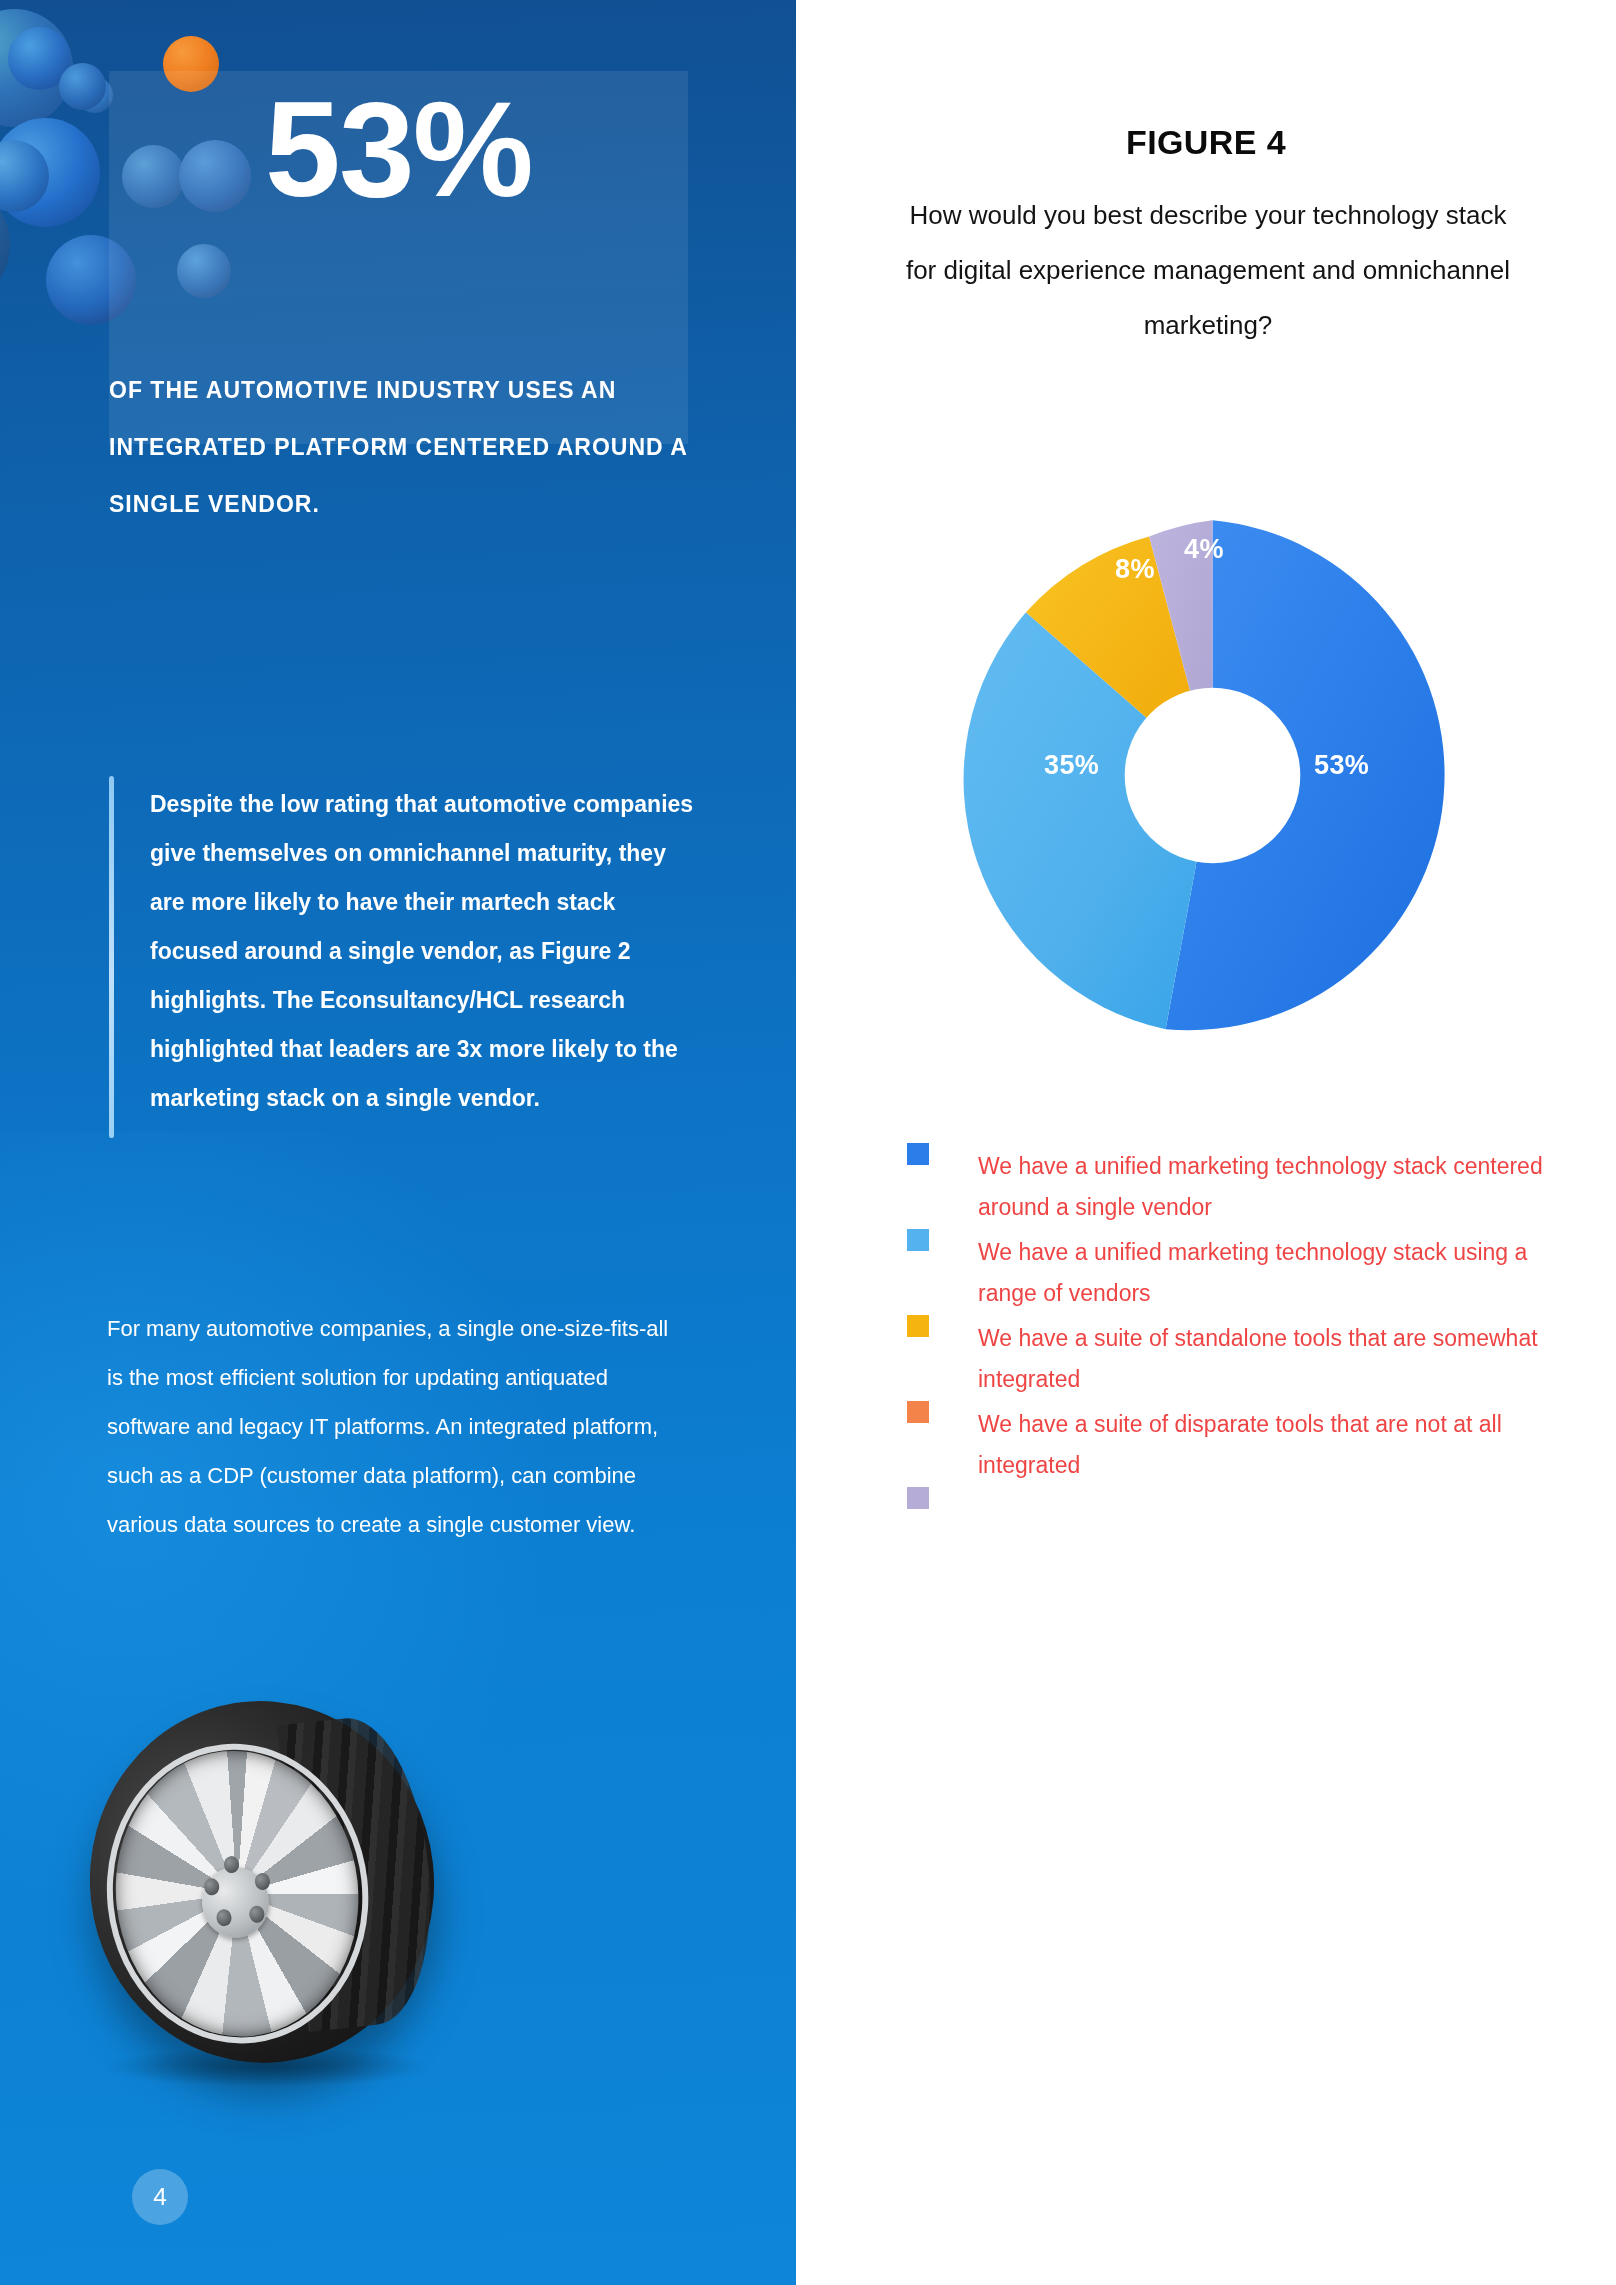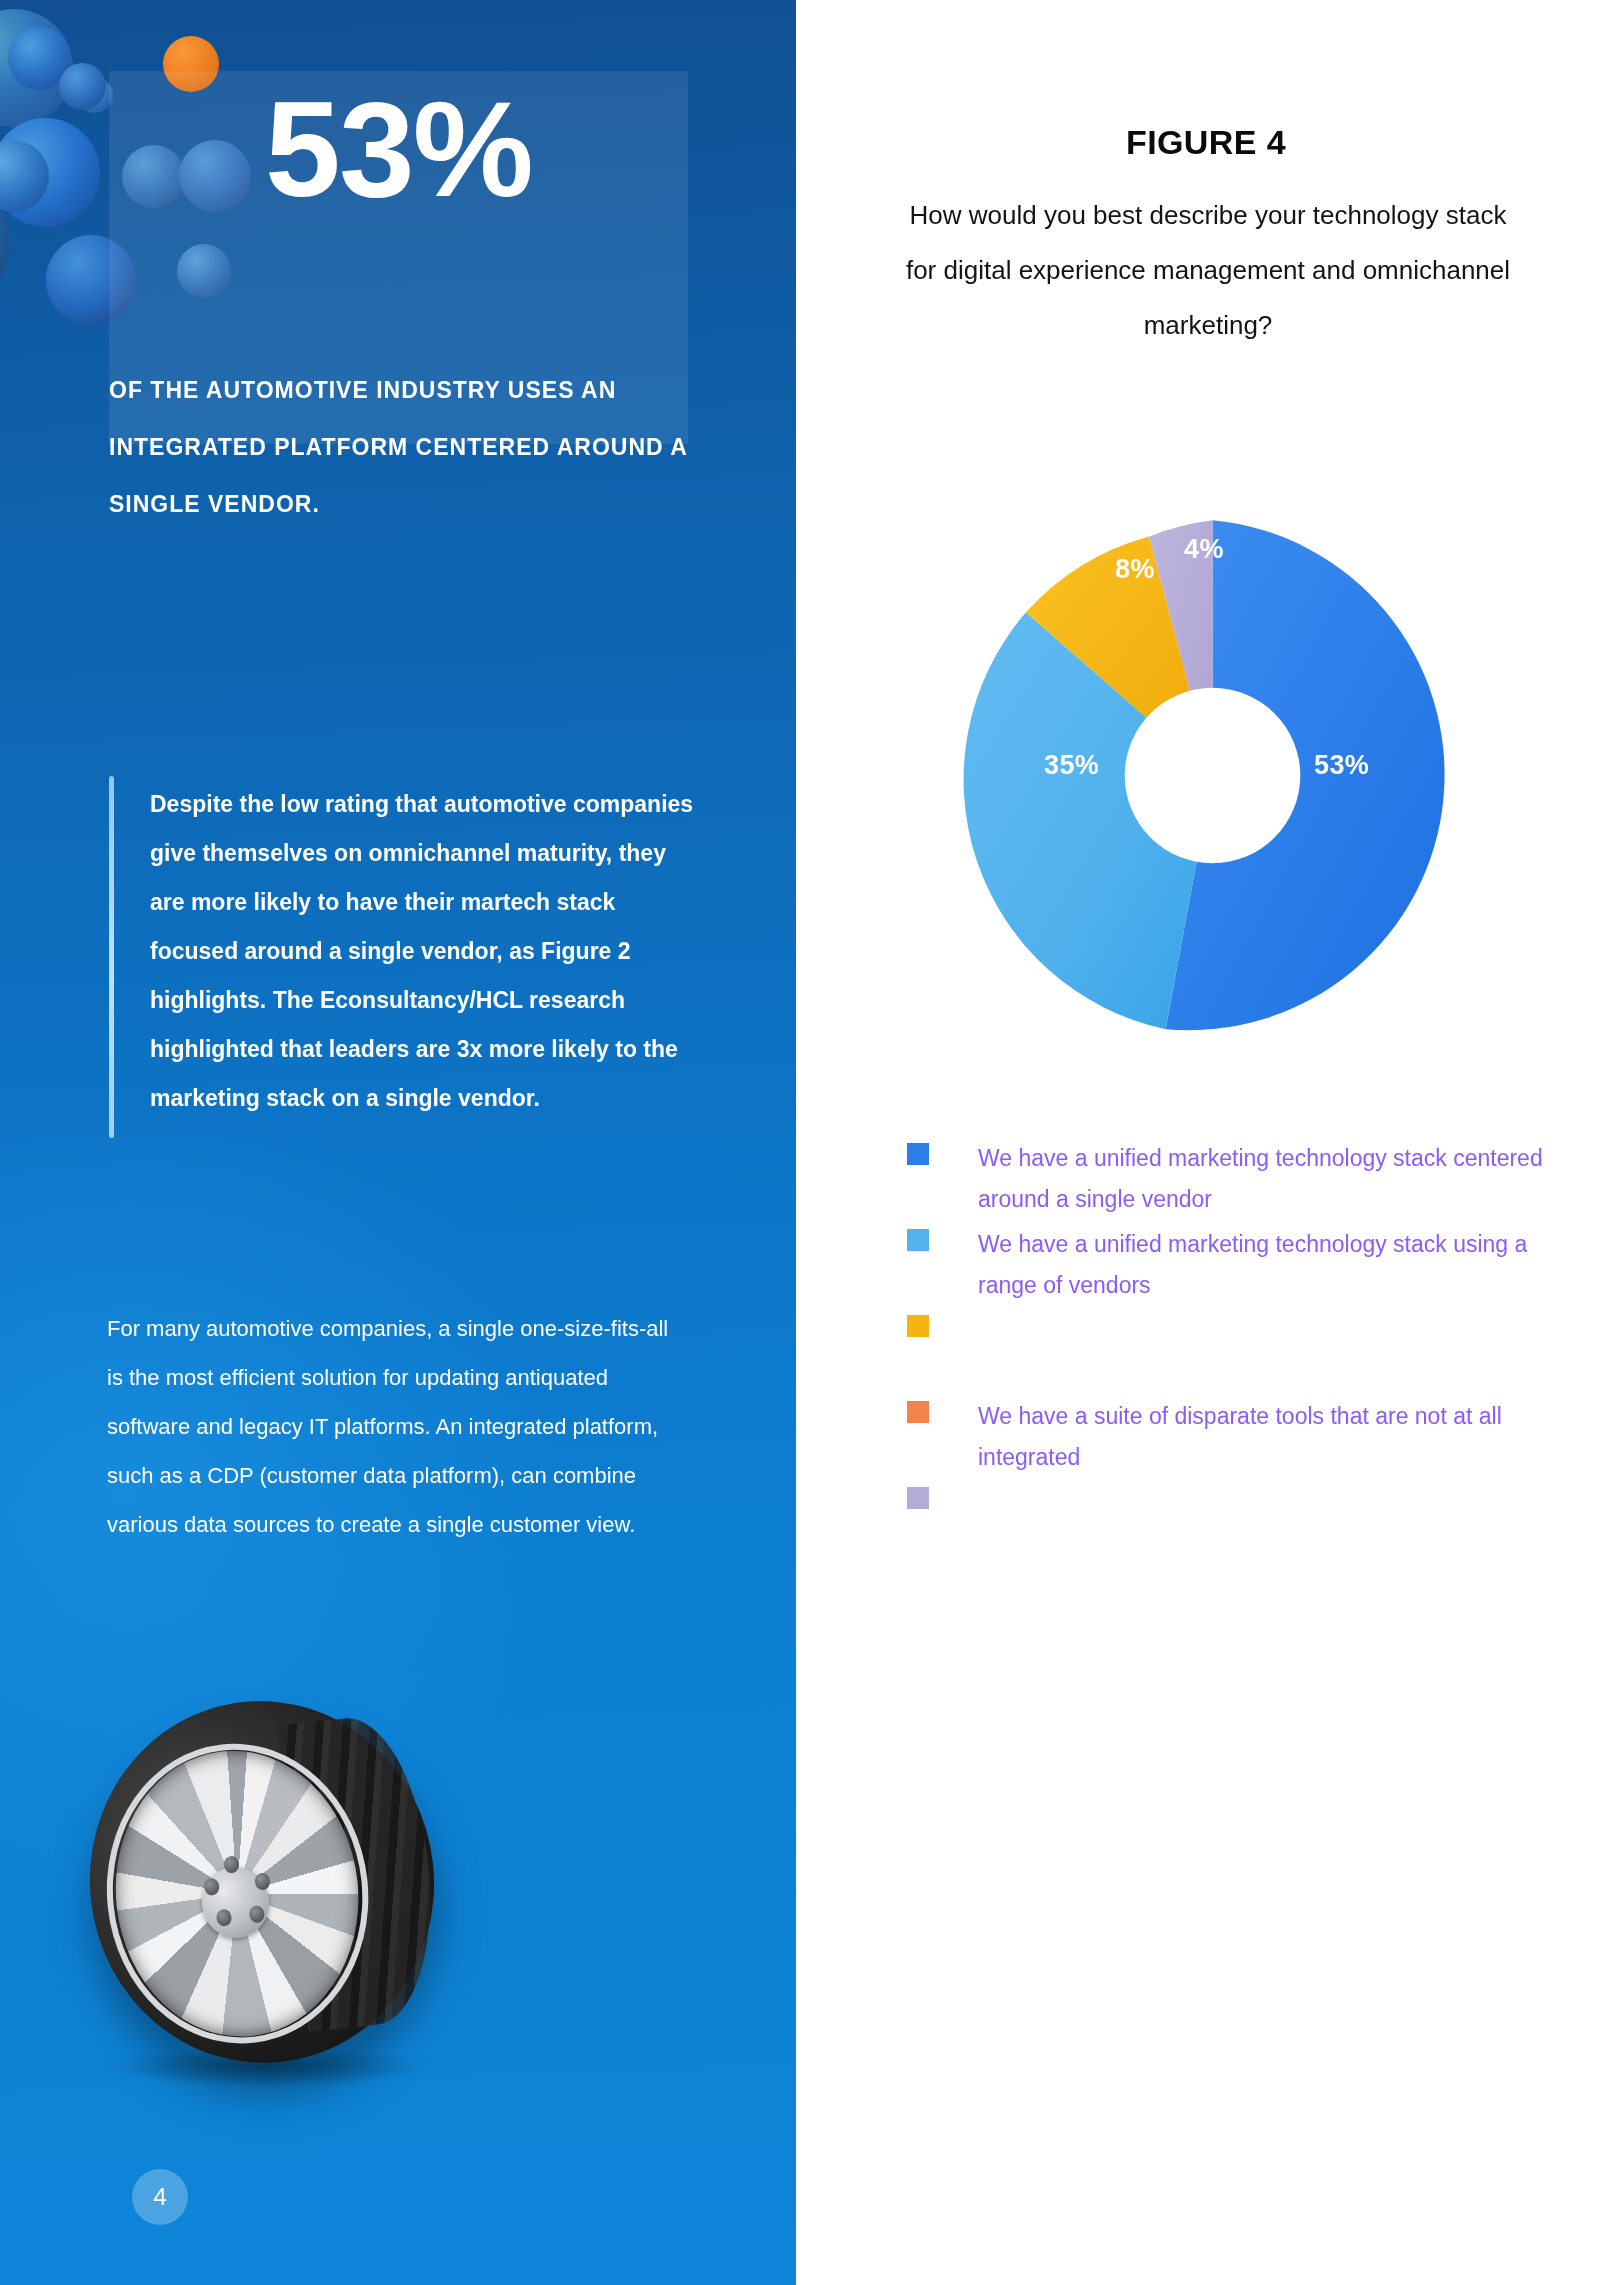--- a/index.html
+++ b/index.html
@@ -160,22 +160,22 @@
   .lbl-8  { left:174px; top:50px;  }
   .lbl-4  { left:243px; top:30px;  }
 
   
   .legend { position:absolute; left:111px; top:1138px; width:688px; }
   .legend-row { position:relative; min-height:86px; }
   .legend-swatch {
     position:absolute; left:0; top:5.4px; width:22px; height:22px;
   }
   .legend-text {
-    position:absolute; left:71px; top:0; width:597px;
-    font-size:23px; line-height:41px; color:#8b5cf6; font-weight:400;
+    position:absolute; left:71px; top:8px; width:597px;
+    font-size:23px; line-height:41px; color:#ef4444; font-weight:400;
   }
 </style>
 </head>
 <body>
 
 <div class="page">
 
   <div class="left-panel">
     <div class="lp-glow"></div>
 
@@ -270,20 +270,21 @@
       <div class="legend-row">
         <span class="legend-swatch" style="background:#2B7DE9"></span>
         <span class="legend-text">We have a unified marketing technology stack centered around a single vendor</span>
       </div>
       <div class="legend-row">
         <span class="legend-swatch" style="background:#54B3EE"></span>
         <span class="legend-text">We have a unified marketing technology stack using a range of vendors</span>
       </div>
       <div class="legend-row">
         <span class="legend-swatch" style="background:#F5B40F"></span>
+        <span class="legend-text">We have a suite of standalone tools that are somewhat integrated</span>
       </div>
       <div class="legend-row">
         <span class="legend-swatch" style="background:#F4834A"></span>
         <span class="legend-text">We have a suite of disparate tools that are not at all integrated</span>
       </div>
       <div class="legend-row">
         <span class="legend-swatch" style="background:#B5ADD8"></span>
       </div>
     </div>
 

